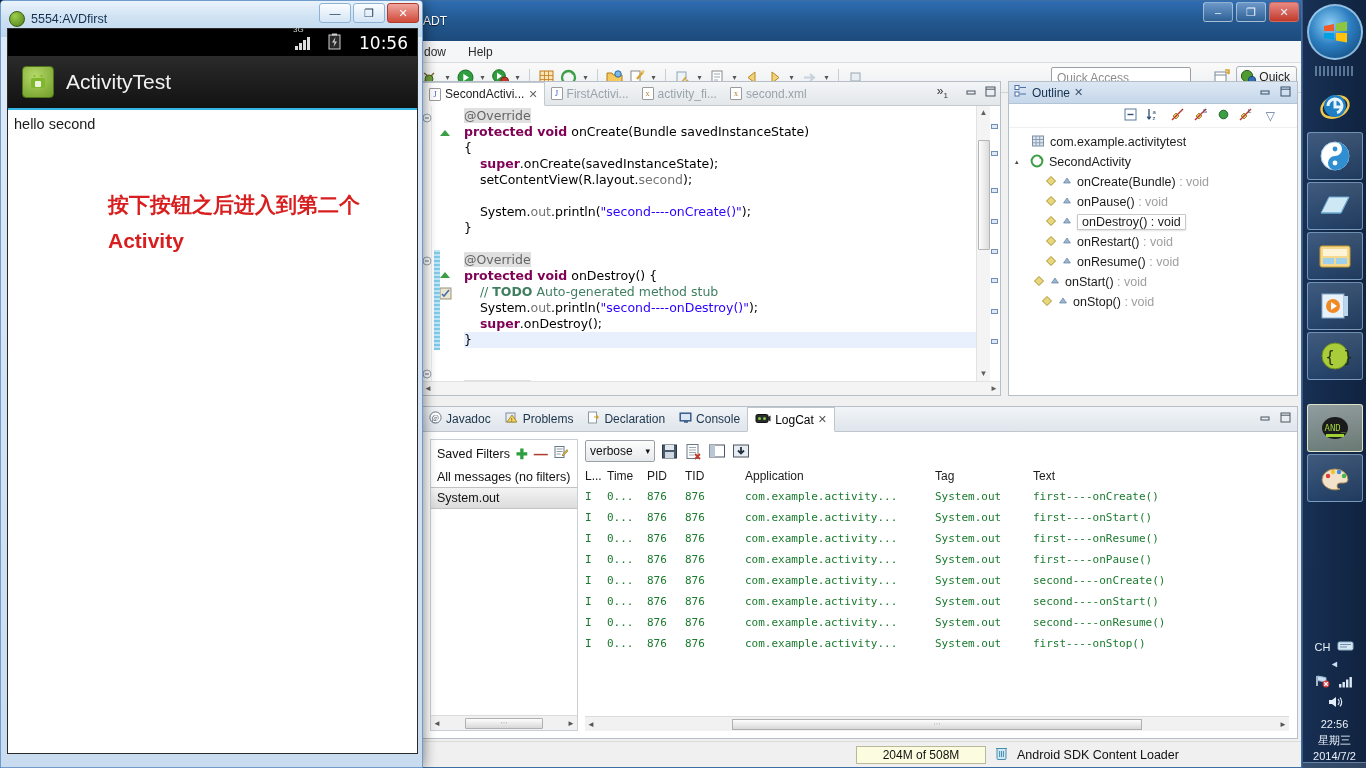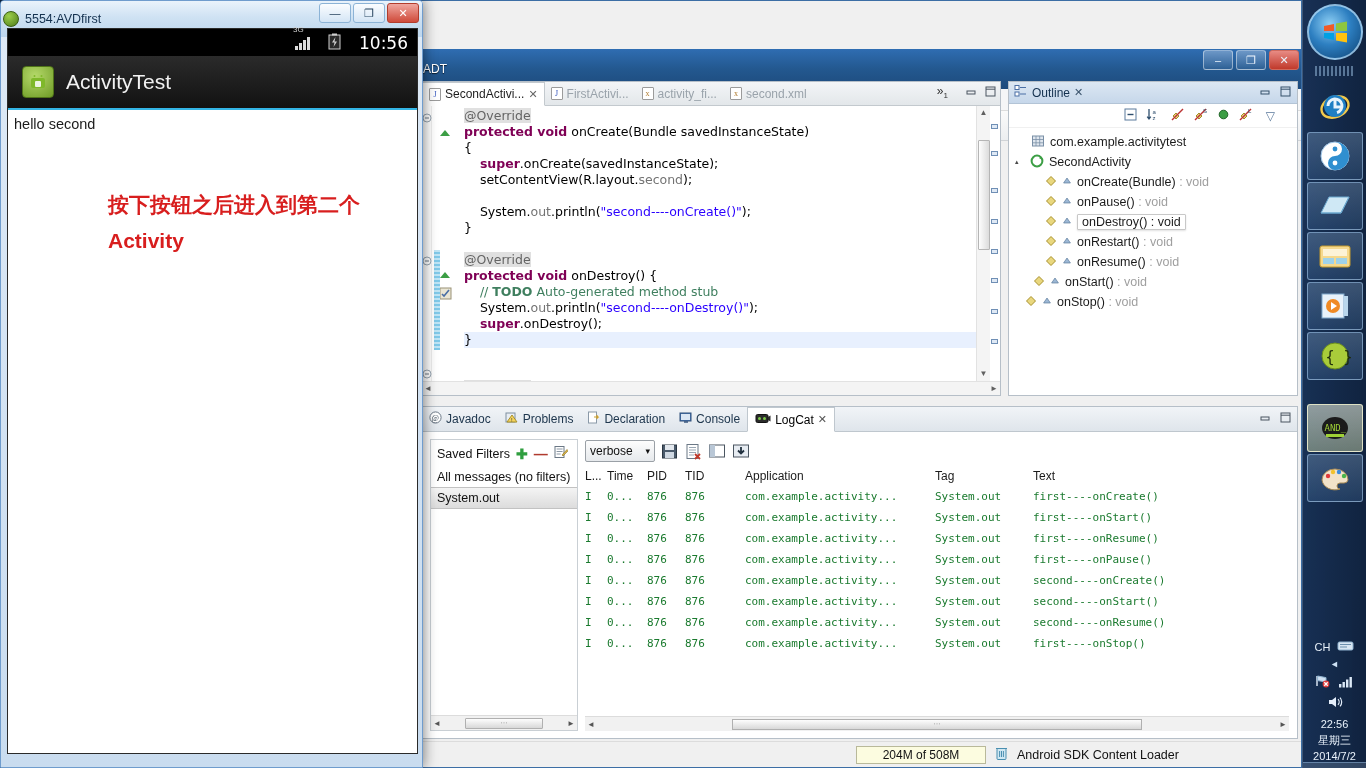--- a/index.html
+++ b/index.html
@@ -22,21 +22,20 @@
     position: absolute; left: 415px; top: 0; width: 887px; height: 768px;
     background: #f0f0f0;
     border: 1px solid #3c6ea5;
   }
   .ecl-titlebar {
     height: 40px;
     background: linear-gradient(180deg,#2f6db2 0%, #23588f 50%, #1d4a7c 100%);
     color: #fff; font-size: 12px;
     display: flex; align-items: center; padding-left: 4px;
     position: relative;
-    margin-top: 48px;
   }
   .ecl-titlebar .ttl { text-shadow: 0 1px 1px rgba(0,0,0,.7); padding-left: 3px; }
   .winbtns { position: absolute; right: 2px; top: 1px; display: flex; gap: 3px; }
   .winbtn {
     width: 30px; height: 20px;
     background: linear-gradient(180deg,rgba(255,255,255,.30),rgba(255,255,255,.05));
     border: 1px solid rgba(255,255,255,.45); border-radius: 3px;
     color: #eaf2fb; font-size: 11px; line-height: 18px; text-align: center;
   }
   .winbtn.close { background: linear-gradient(180deg,#e88b84,#c0392b); border-color:#cf6a5d; }
@@ -281,21 +280,21 @@
 
   
   #avd {
     position: absolute; left: 0; top: 0; width: 423px; height: 768px;
     background: linear-gradient(180deg,#dfeaf6,#c9dcef);
     border: 1px solid #6f9ccd; border-radius: 4px 4px 0 0;
     box-shadow: 0 0 14px rgba(0,0,0,.55);
   }
   .avd-title {
     height: 36px; display: flex; align-items: center; gap: 6px;
-    padding-left: 2px;
+    padding-left: 8px;
     background: linear-gradient(180deg,#eaf3fb 0%,#cfe2f3 45%,#bdd6ed 100%);
     border-radius: 3px 3px 0 0; position: relative;
   }
   .avd-title .atxt { font-size: 12.5px; color: #14314f; }
   .avd-icon {
     width: 16px; height: 16px; border-radius: 50%;
     background: radial-gradient(circle at 35% 30%, #9ccf4a, #4e7c1b);
     border: 1px solid #3c5f14;
   }
   .avd-wbtns { position: absolute; right: 3px; top: 2px; display: flex; gap: 2px; }
@@ -780,21 +779,21 @@
             </svg>
         </span>
         <span>
           <svg width="10" height="10" viewBox="0 0 10 10">
               <path d="M5 2 l3.4 5 h-6.8 z" fill="#9cb7d4" stroke="#5d7c9c" stroke-width=".7"></path>
             </svg>
         </span>
         <span class="olabel"><span>onStart()</span><span class="ret"> : void</span></span>
       </div>
 
-      <div class="orow" style="padding-left:16px;">
+      <div class="orow" style="padding-left:32px;">
         <span>
           <svg width="12" height="12" viewBox="0 0 12 12">
               <path d="M6 1.5 L10.5 6 L6 10.5 L1.5 6 Z" fill="#e9d77e" stroke="#a8912c"></path>
             </svg>
         </span>
         <span>
           <svg width="10" height="10" viewBox="0 0 10 10">
               <path d="M5 2 l3.4 5 h-6.8 z" fill="#9cb7d4" stroke="#5d7c9c" stroke-width=".7"></path>
             </svg>
         </span>

